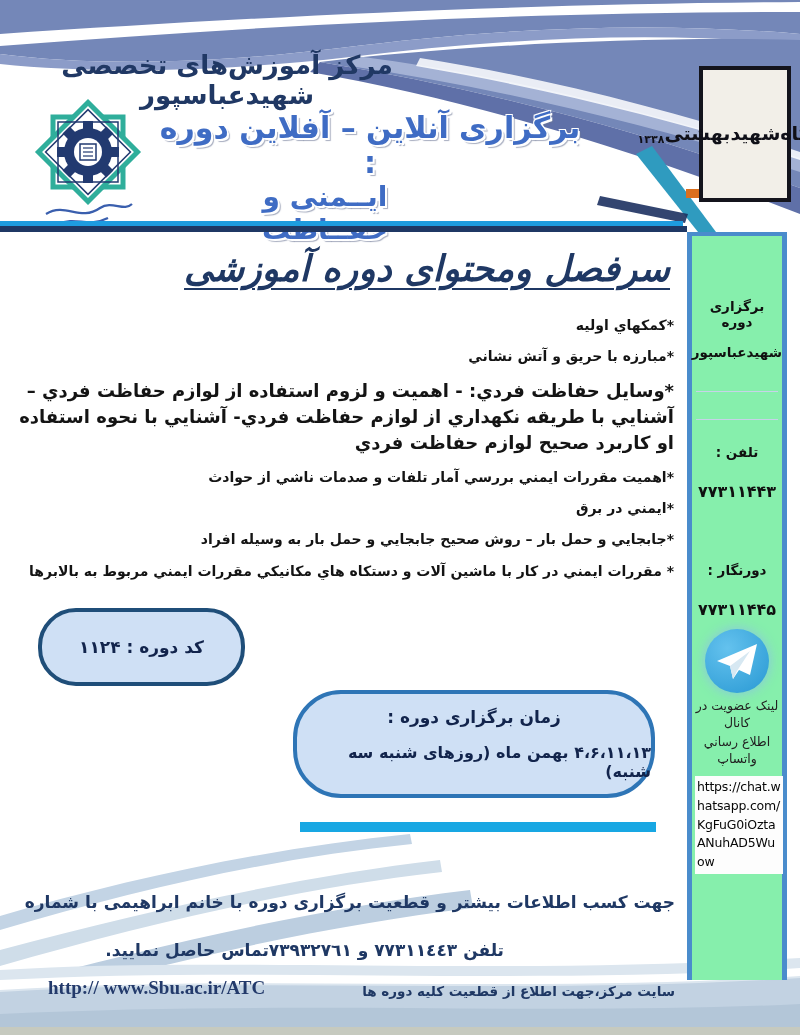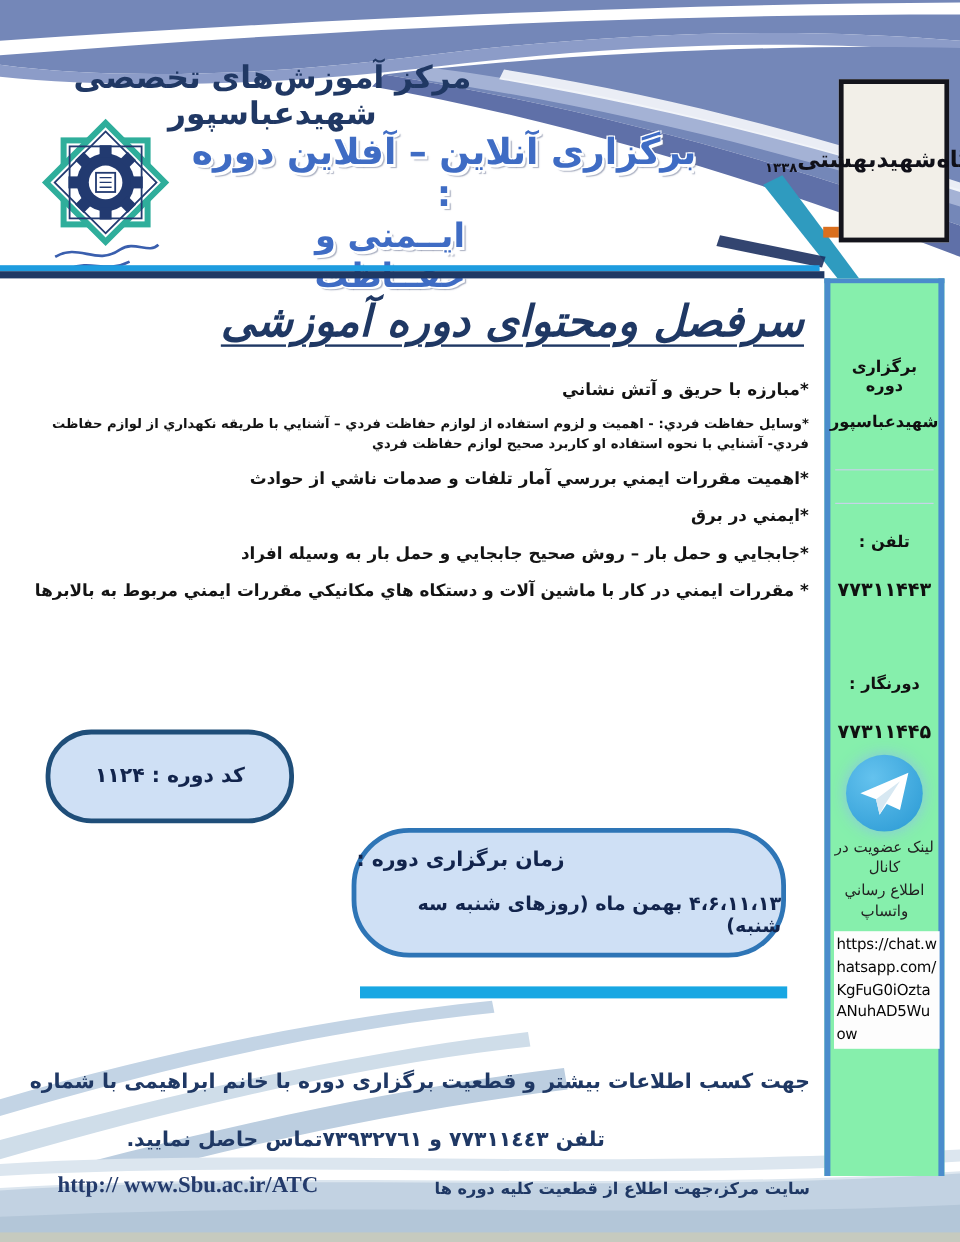--- a/index.html
+++ b/index.html
@@ -39,29 +39,29 @@
   .sb-url{position:absolute;left:3px;top:540px;width:84px;background:#fdfdfd;direction:ltr;
           text-align:left;font-size:12.5px;letter-spacing:-.2px;color:#070707;line-height:1.5;
           word-break:break-all;padding:2px;}
   
   .content{position:absolute;left:12px;top:248px;width:668px;direction:rtl;text-align:right;z-index:5;}
   .section-title{display:inline-block;margin-right:10px;font-size:36px;font-weight:bold;
           font-style:italic;color:#1f3864;text-decoration:underline;text-underline-offset:7px;
           text-decoration-thickness:2px;}
   .topics{margin-top:26px;}
   .topic{font-size:14px;font-weight:bold;color:#141414;line-height:1.45;margin-bottom:11px;padding-right:6px;}
-  .topic.long{font-size:11px;}
+  .topic.long{font-size:18px;}
   
   .code-badge{position:absolute;left:38px;top:608px;width:207px;height:78px;box-sizing:border-box;
           background:#cfe0f5;border:4px solid #1f4e79;border-radius:38px;z-index:5;
           display:flex;align-items:center;justify-content:center;direction:rtl;
           font-size:17px;font-weight:bold;color:#12244c;}
   .schedule-badge{position:absolute;left:293px;top:690px;width:362px;height:108px;box-sizing:border-box;
           background:#cfe0f5;border:4px solid #2e75b6;border-radius:48px;z-index:5;
-          display:flex;flex-direction:column;align-items:flex-end;justify-content:center;
+          display:flex;flex-direction:column;align-items:center;justify-content:center;
           direction:rtl;color:#12244c;font-weight:bold;}
   .schedule-badge .l1{font-size:17px;margin-bottom:16px;}
   .schedule-badge .l2{font-size:16px;}
   .cyan-bar{position:absolute;left:300px;top:822px;width:356px;height:10px;background:#18a7e3;z-index:5;}
   
   .bottom-waves{position:absolute;left:0;top:820px;width:800px;height:215px;z-index:1;}
   .f-line1{position:absolute;right:125px;top:892px;font-size:17px;font-weight:bold;color:#1f3864;
            direction:rtl;z-index:6;}
   .f-line2{position:absolute;right:296px;top:940px;font-size:17px;font-weight:bold;color:#1f3864;
            direction:rtl;z-index:6;}
@@ -152,20 +152,21 @@
       </svg>
     </div>
     <div class="sb sb-channel" style="top:462px">لینک  عضویت در کانال</div>
     <div class="sb sb-channel" style="top:498px">اطلاع رساني واتساپ</div>
     <div class="sb-url">https://chat.whatsapp.com/KgFuG0iOztaANuhAD5Wuow</div>
   </div>
 
   <div class="content">
     <div class="section-title">سرفصل ومحتوای دوره آموزشی</div>
     <div class="topics">
+      <div class="topic">*کمکهاي اوليه</div>
       <div class="topic">*مبارزه با حريق و آتش نشاني</div>
       <div class="topic long">*وسايل حفاظت فردي: - اهميت و لزوم استفاده از لوازم حفاظت فردي – آشنايي با طريقه نكهداري از لوازم حفاظت فردي- آشنايي با نحوه استفاده او كاربرد صحيح لوازم حفاظت فردي</div>
       <div class="topic">*اهميت مقررات ايمني بررسي آمار تلفات و صدمات ناشي از حوادث</div>
       <div class="topic">*ايمني در برق</div>
       <div class="topic">*جابجايي و حمل بار – روش صحيح جابجايي و حمل بار به وسيله افراد</div>
       <div class="topic">* مقررات ايمني در كار با ماشين آلات و دستكاه هاي مكانيكي مقررات ايمني مربوط به بالابرها</div>
     </div>
   </div>
 
   <div class="code-badge">

